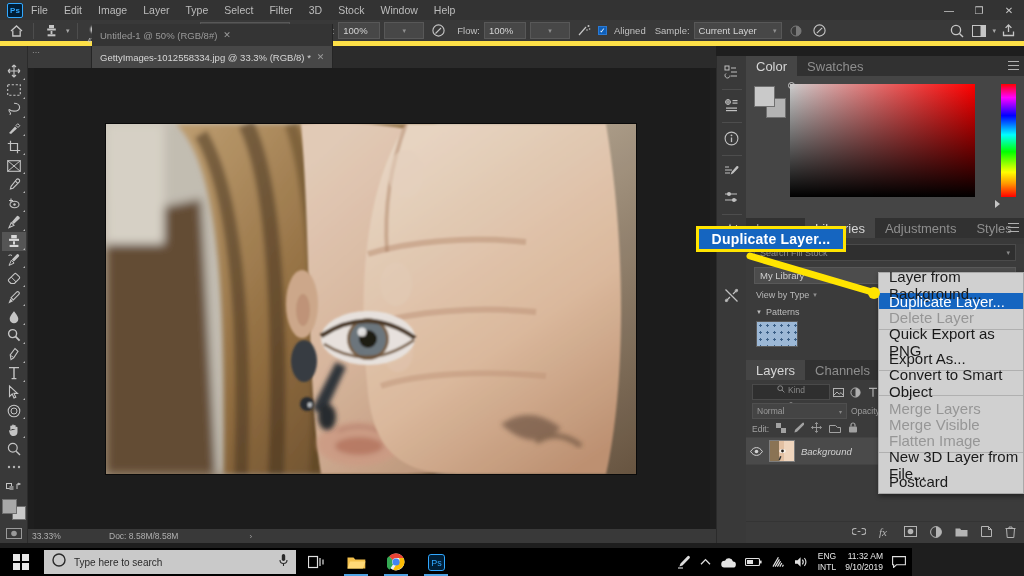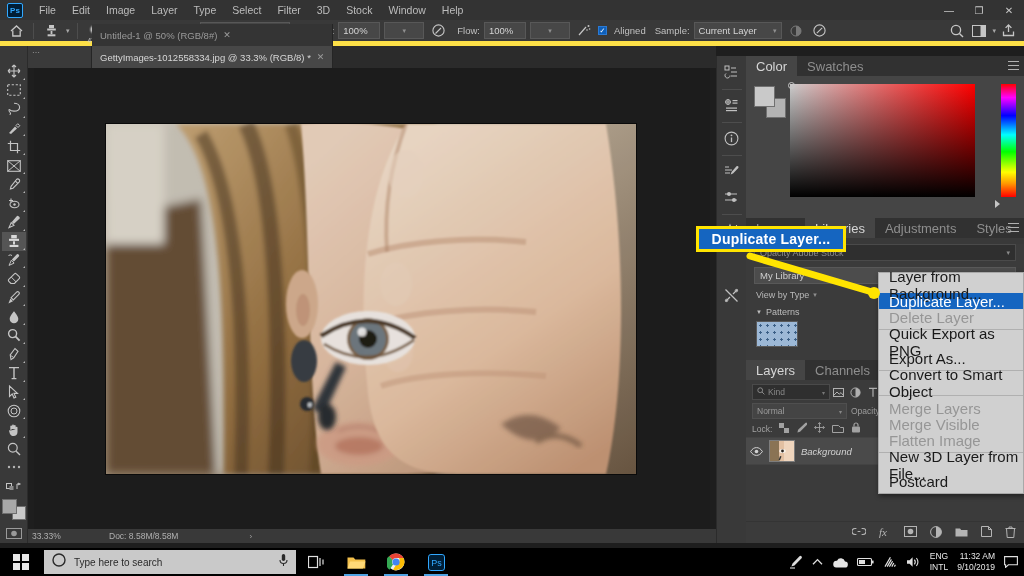--- a/index.html
+++ b/index.html
@@ -235,20 +235,21 @@
     width: 278px; height: 183px; }
   .lay-filter {
     display: flex; align-items: center; gap: 0; height: 20px;
     padding: 2px 6px; margin-top: 2px;
   }
   .lay-kind {
     background: #2f2f2f; border: 1px solid #4a4a4a; height: 16px;
     width: 78px; display: flex; align-items: center; gap: 4px;
     padding: 0 4px; color: #888; font-size: 8.5px;
     justify-content: space-between;
+    flex-direction: column;
   }
   .lay-fic { width: 17px; height: 16px; display: flex; align-items: center;
     justify-content: center; color: #b0b0b0; font-size: 9px; }
   .lay-blend {
     display: flex; align-items: center; height: 18px; padding: 0 6px; gap: 4px;
   }
   .blend-sel {
     background: #444; border: 1px solid #4f4f4f; height: 16px; width: 95px;
     display: flex; align-items: center; justify-content: space-between;
     padding: 0 4px; color: #9c9c9c; font-size: 8.5px;
@@ -294,21 +295,21 @@
     background: #1565c0; border: 3px solid #ffe400; z-index: 50;
     display: flex; align-items: center; justify-content: center;
   }
   .callout span {
     color: #ffffff; font-size: 14px; font-weight: bold; letter-spacing: .2px;
   }
   .callout-arrow { position: absolute; left: 690px; top: 226px; z-index: 49; }
 
   
   .taskbar {
-    position: absolute; left: 0; top: 548px; width: 1024px; height: 28px;
+    position: absolute; left: 0; top: 548px; width: 912px; height: 28px;
     background: #000000; display: flex; align-items: center;
   }
   .start {
     width: 42px; height: 28px; display: flex; align-items: center;
     justify-content: center;
   }
   .searchbox {
     width: 252px; height: 24px; background: #c9c9c9; display: flex;
     align-items: center; gap: 8px; padding: 0 8px; margin-left: 2px;
   }
@@ -329,21 +330,21 @@
   .tray-clock { line-height: 11px; text-align: right; font-size: 8.5px; }
   .tray-ic { display: flex; align-items: center; }
 </style>
 </head>
 <body>
 
 <div id="app">
 
   <div class="menubar">
     <div class="ps-logo">Ps</div>
-    <div id="menu-items" style="display:flex;align-items:flex-end;margin-left:8px;">
+    <div id="menu-items" style="display:flex;align-items:flex-end;">
         <div class="menu-item">File</div>
         <div class="menu-item">Edit</div>
         <div class="menu-item">Image</div>
         <div class="menu-item">Layer</div>
         <div class="menu-item">Type</div>
         <div class="menu-item">Select</div>
         <div class="menu-item">Filter</div>
         <div class="menu-item">3D</div>
         <div class="menu-item">Stock</div>
         <div class="menu-item">Window</div>
@@ -862,21 +863,21 @@
           <div class="ptab">Styles</div>
         </div>
       <div class="pmenu">
           <i></i>
           <i></i>
           <i></i>
         </div>
     </div>
     <div class="libpanel">
       <div class="lib-search">
-        <span>Opacity Adobe Stock</span>
+        <span>Search Fill Stock</span>
         <span style="font-size:7px;color:#8c8c8c;">▾</span>
       </div>
       <div class="lib-select">
         <span>My Library</span>
         <span style="font-size:7px;color:#b0b0b0;">▾</span>
       </div>
       <div class="lib-view">
         <span>View by Type</span>
         <span style="font-size:7px;color:#8e8e8e;">▾</span>
       </div>
@@ -968,21 +969,21 @@
         </div>
       </div>
       <div class="lay-blend">
         <div class="blend-sel">
           <span>Normal</span>
           <span style="font-size:6px;color:#888;">▾</span>
         </div>
         <span style="color:#9c9c9c;font-size:8.5px;">Opacity:</span>
       </div>
       <div class="lay-lockrow">
-        <span>Lock:</span>
+        <span>Edit:</span>
         <span>
           <svg width="10" height="10" viewBox="0 0 10 10">
               <rect x="0" y="0" width="5" height="5" fill="#a2a2a2"></rect>
               <rect x="5" y="5" width="5" height="5" fill="#a2a2a2"></rect>
             </svg>
         </span>
         <span>
           <svg width="11" height="11" viewBox="0 0 11 11">
               <path d="M9.3 1a1.2 1.2 0 011.7 1.7L4 9.7 1.4 10.4 2.1 7.8z" fill="#a2a2a2"></path>
             </svg>

